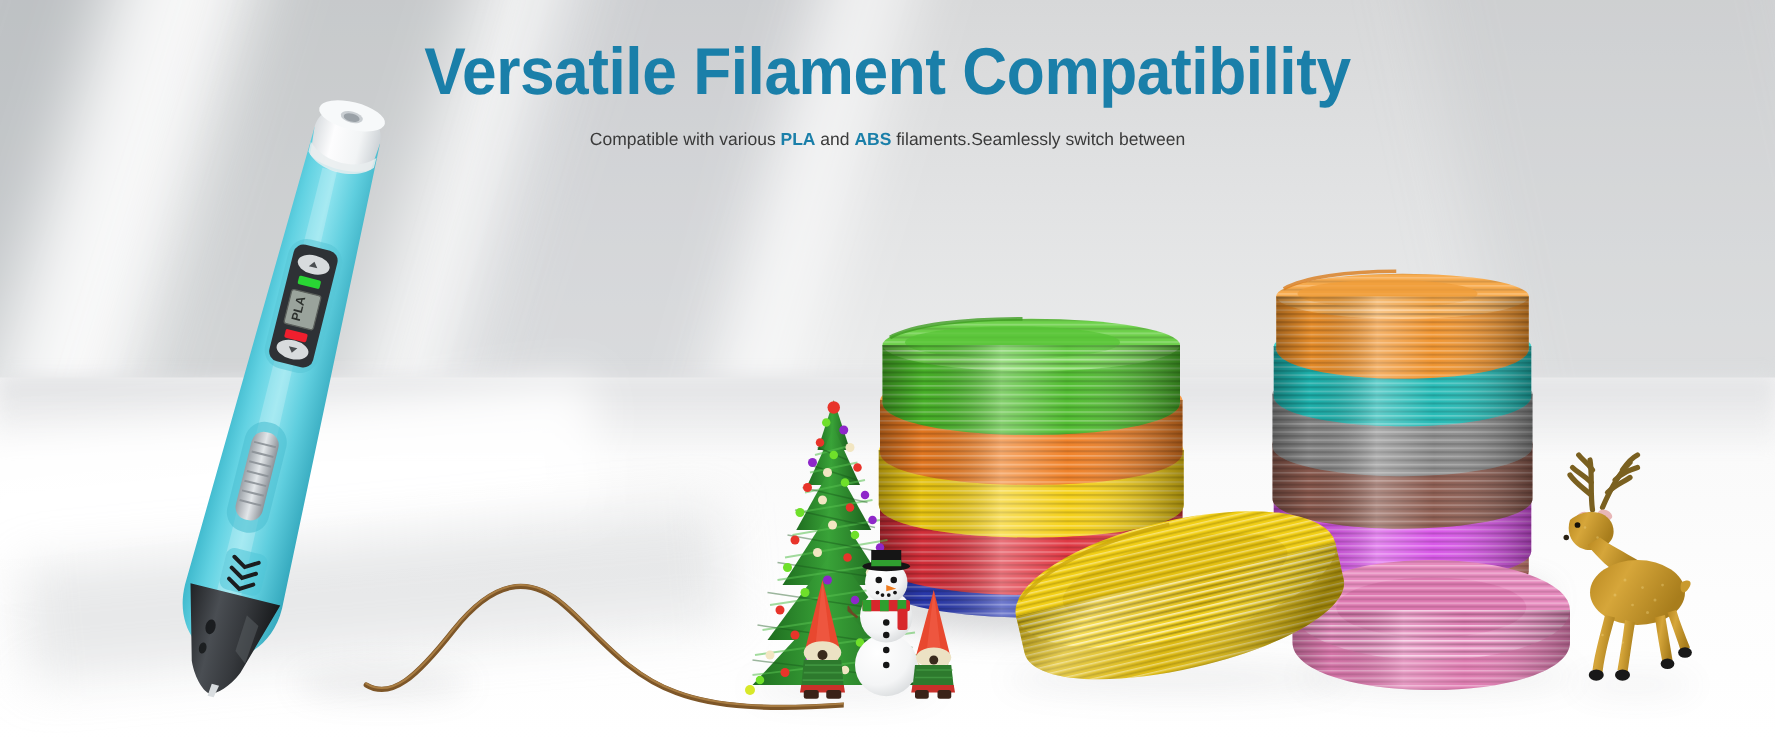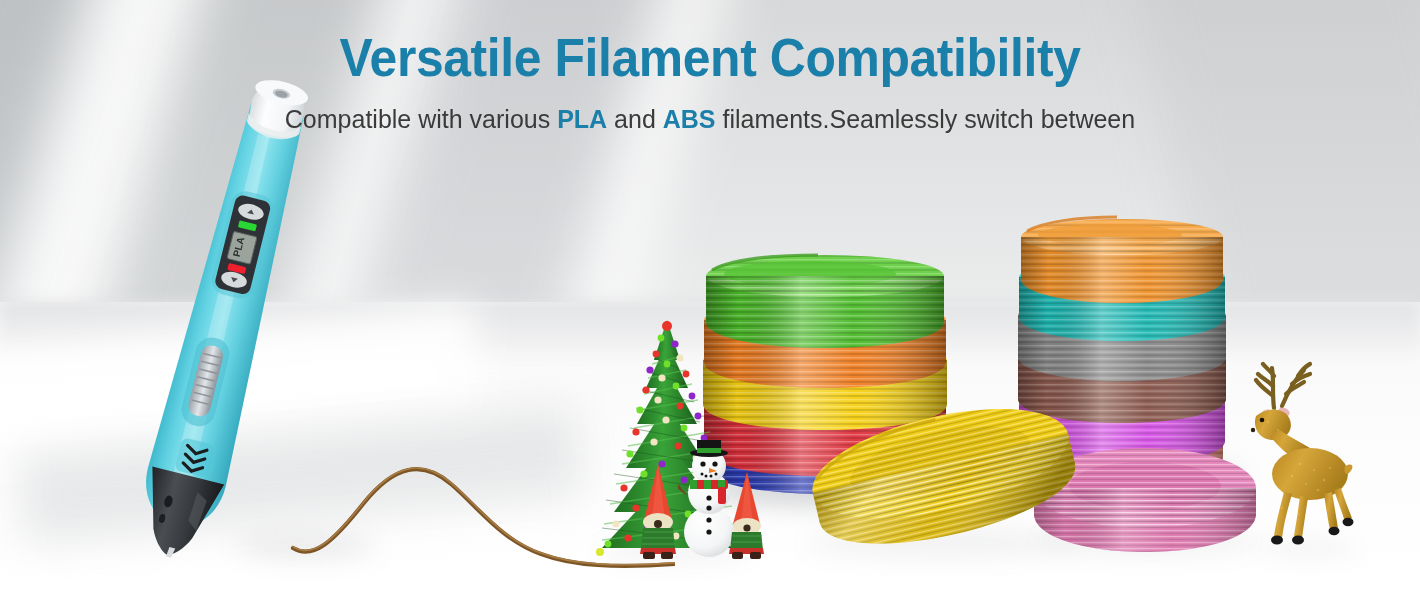--- a/index.html
+++ b/index.html
@@ -55,21 +55,21 @@
     line-height:1.06;
     font-weight:bold;
     letter-spacing:-0.4px;
     color:#1a7fa9;
     font-family:"Liberation Sans Narrow","Liberation Sans",sans-serif;
     transform:scaleX(.94);
   }
   .subtitle{
     margin:16px auto 16px;
     width:880px;
-    font-size:25px;
+    font-size:14px;
     line-height:1.42;
     color:#3a3a3a;
     font-weight:400;
   }
   .hl{color:#1a7fa9;font-weight:bold;}
 
   
   .pen{
     position:absolute;left:122px;top:62px;width:210px;height:500px;z-index:30;
   }

